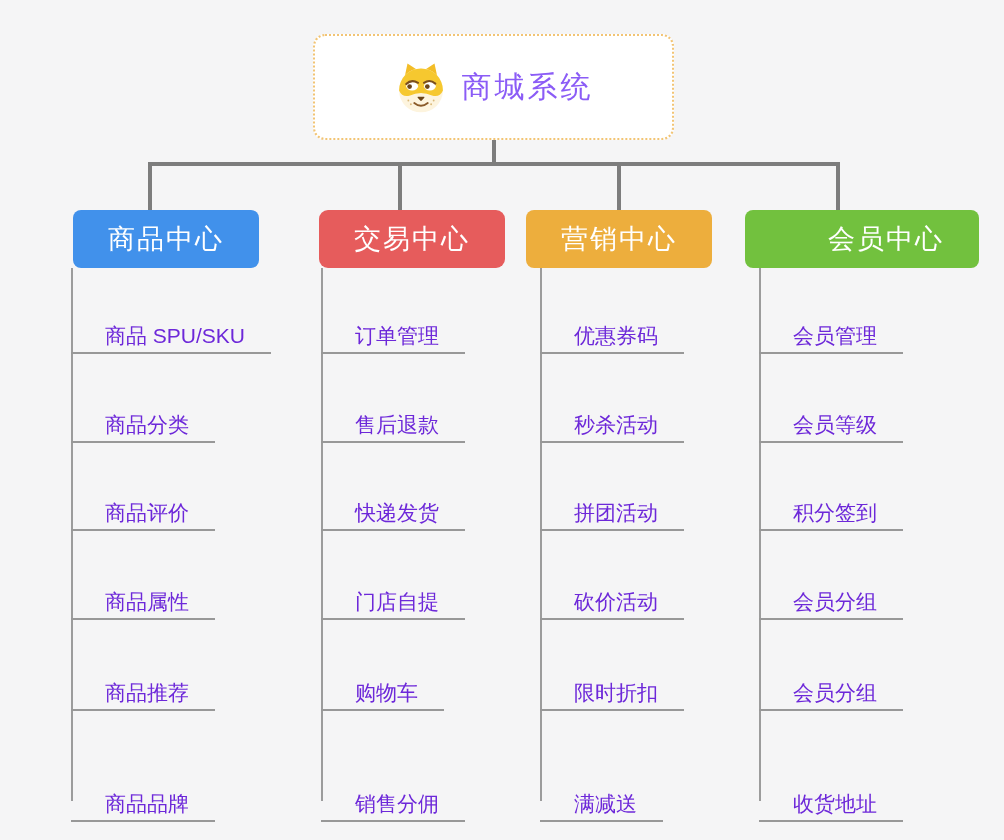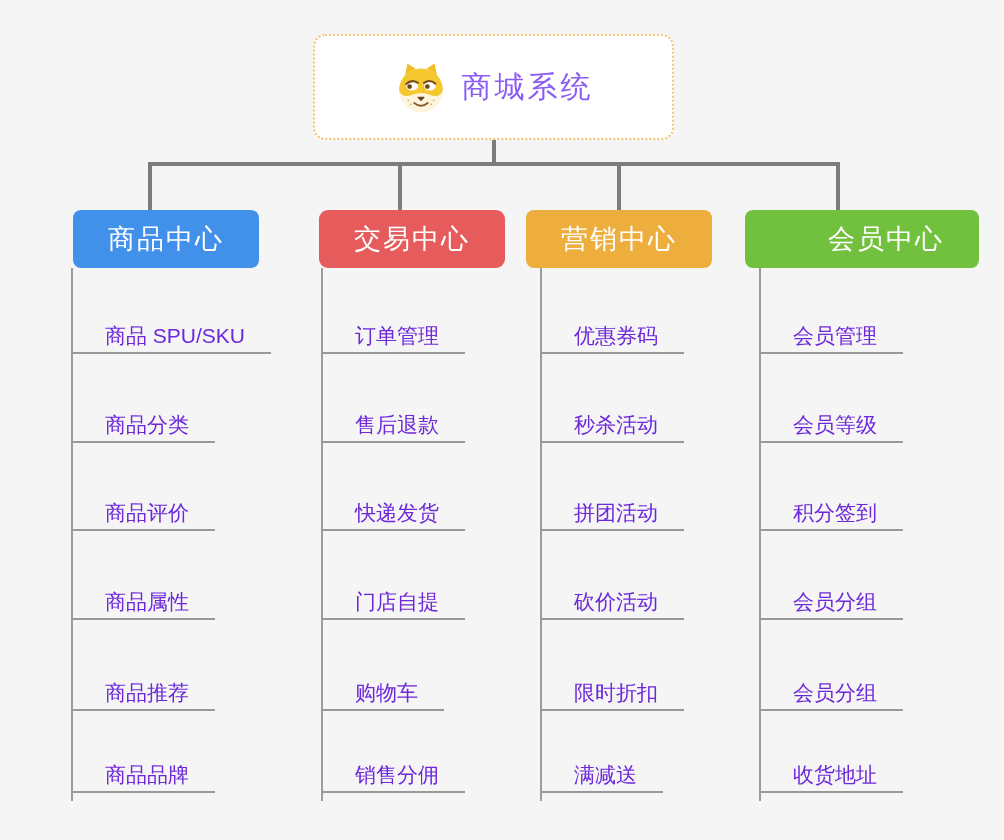--- a/index.html
+++ b/index.html
@@ -45,21 +45,21 @@
   .leaf {
     position:absolute; white-space:nowrap;
     font-size:21px; color:#6d28d9;
     height:32px; line-height:32px;
     border-bottom:2px solid #989898;
     padding:0 26px 0 34px;
     cursor:pointer;
   }
   .c0 { left:71px; } .c1 { left:321px; } .c2 { left:540px; } .c3 { left:759px; }
   .r0 { top:320px; } .r1 { top:409px; } .r2 { top:497px; }
-  .r3 { top:586px; } .r4 { top:677px; } .r5 { top:759px;text-align:right; }
+  .r3 { top:586px; } .r4 { top:677px; } .r5 { top:788px;text-align:right; }
 </style>
 </head>
 <body>
 
 <div class="canvas">
 
   <div class="conn root-stub"></div>
   <div class="conn bus"></div>
   <div class="conn stub s0"></div>
   <div class="conn stub s1"></div>

